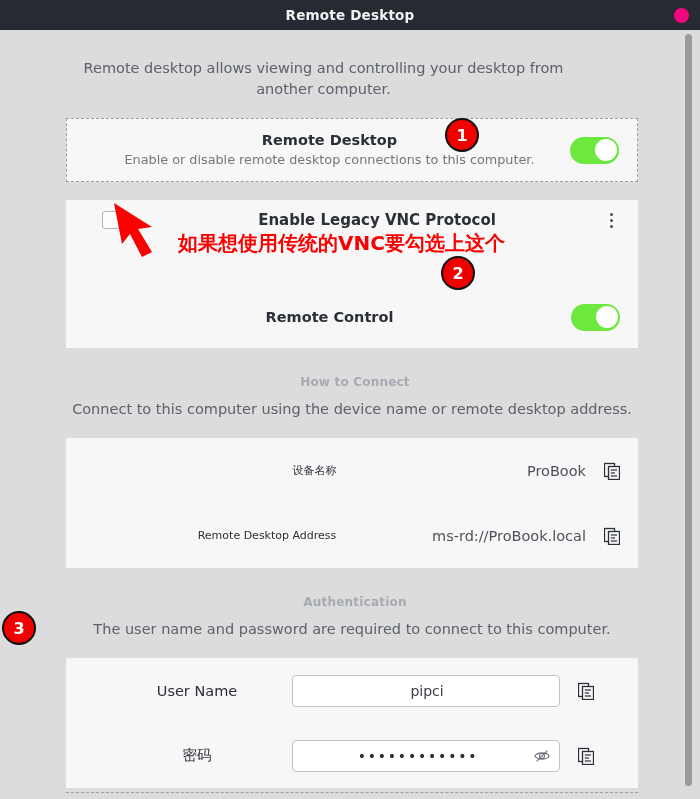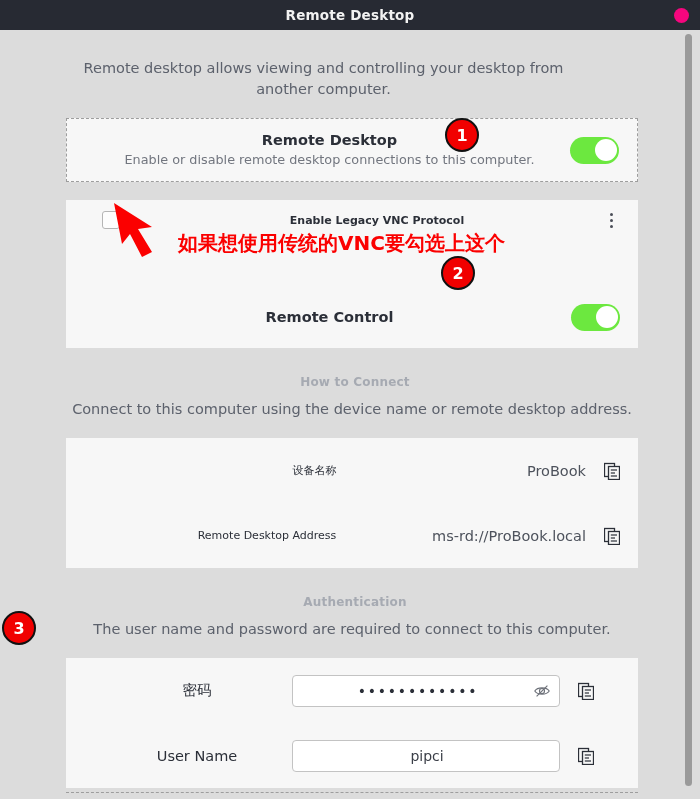--- a/index.html
+++ b/index.html
@@ -141,21 +141,21 @@
   }
   .checkbox {
     width: 18px; height: 18px;
     background: #fdfdfd;
     border: 1px solid #b5b5b5;
     border-radius: 3px;
     flex: none;
   }
   .vnc-label {
     color: #2b2f38;
-    font-size: 11px;
+    font-size: 15px;
     font-weight: bold;
     margin-left: 32px;
     flex: 1;
   }
   .kebab {
     width: 18px;
     display: flex; flex-direction: column;
     align-items: center; gap: 3px;
   }
   .kebab i {
@@ -346,50 +346,50 @@
           <line x1="6.8" y1="14" x2="13" y2="14" stroke="#2b2f38" stroke-width="1.2"></line>
         </svg>
       </div>
     </div>
 
     <div class="section-label">Authentication</div>
     <div class="section-desc">The user name and password are required to connect to this computer.</div>
 
     <div class="card">
       <div class="auth-row">
+        <span class="auth-label">User Name</span>
+        <div class="field">
+          <span class="field-text">pipci</span>
+        </div>
+        <svg class="copy-icon" viewBox="0 0 16 18">
+          <rect x="0.5" y="1.5" width="10" height="13" fill="none" stroke="#2b2f38" stroke-width="1.3"></rect>
+          <rect x="4.5" y="4.5" width="11" height="13" fill="#f7f7f7" stroke="#2b2f38" stroke-width="1.3"></rect>
+          <line x1="6.8" y1="8" x2="13" y2="8" stroke="#2b2f38" stroke-width="1.2"></line>
+          <line x1="6.8" y1="11" x2="11" y2="11" stroke="#2b2f38" stroke-width="1.2"></line>
+          <line x1="6.8" y1="14" x2="13" y2="14" stroke="#2b2f38" stroke-width="1.2"></line>
+        </svg>
+      </div>
+      <div class="auth-row">
         <span class="auth-label">密码</span>
         <div class="field">
           <span class="dots">••••••••••••</span>
           <svg class="eye-icon" viewBox="0 0 20 16">
             <path d="M2 8 C5 3.4 15 3.4 18 8 C15 12.6 5 12.6 2 8 Z" fill="none" stroke="#6e727a" stroke-width="1.3"></path>
             <circle cx="10" cy="8" r="2.8" fill="none" stroke="#6e727a" stroke-width="1.3"></circle>
             <line x1="4" y1="14" x2="16" y2="2" stroke="#6e727a" stroke-width="1.3"></line>
           </svg>
         </div>
         <svg class="copy-icon" viewBox="0 0 16 18">
           <rect x="0.5" y="1.5" width="10" height="13" fill="none" stroke="#2b2f38" stroke-width="1.3"></rect>
           <rect x="4.5" y="4.5" width="11" height="13" fill="#f7f7f7" stroke="#2b2f38" stroke-width="1.3"></rect>
           <line x1="6.8" y1="8" x2="13" y2="8" stroke="#2b2f38" stroke-width="1.2"></line>
           <line x1="6.8" y1="11" x2="11" y2="11" stroke="#2b2f38" stroke-width="1.2"></line>
           <line x1="6.8" y1="14" x2="13" y2="14" stroke="#2b2f38" stroke-width="1.2"></line>
         </svg>
       </div>
-      <div class="auth-row">
-        <span class="auth-label">User Name</span>
-        <div class="field">
-          <span class="field-text">pipci</span>
-        </div>
-        <svg class="copy-icon" viewBox="0 0 16 18">
-          <rect x="0.5" y="1.5" width="10" height="13" fill="none" stroke="#2b2f38" stroke-width="1.3"></rect>
-          <rect x="4.5" y="4.5" width="11" height="13" fill="#f7f7f7" stroke="#2b2f38" stroke-width="1.3"></rect>
-          <line x1="6.8" y1="8" x2="13" y2="8" stroke="#2b2f38" stroke-width="1.2"></line>
-          <line x1="6.8" y1="11" x2="11" y2="11" stroke="#2b2f38" stroke-width="1.2"></line>
-          <line x1="6.8" y1="14" x2="13" y2="14" stroke="#2b2f38" stroke-width="1.2"></line>
-        </svg>
-      </div>
     </div>
 
     <div class="footer">
       
     </div>
 
     <div class="bottom-dash"></div>
   </div>
 
   <div class="annot-layer">

